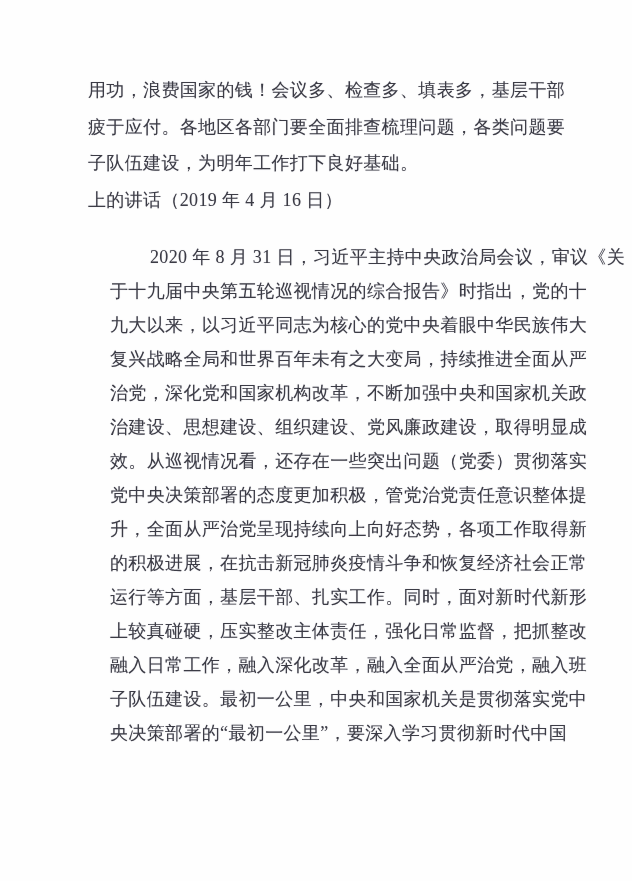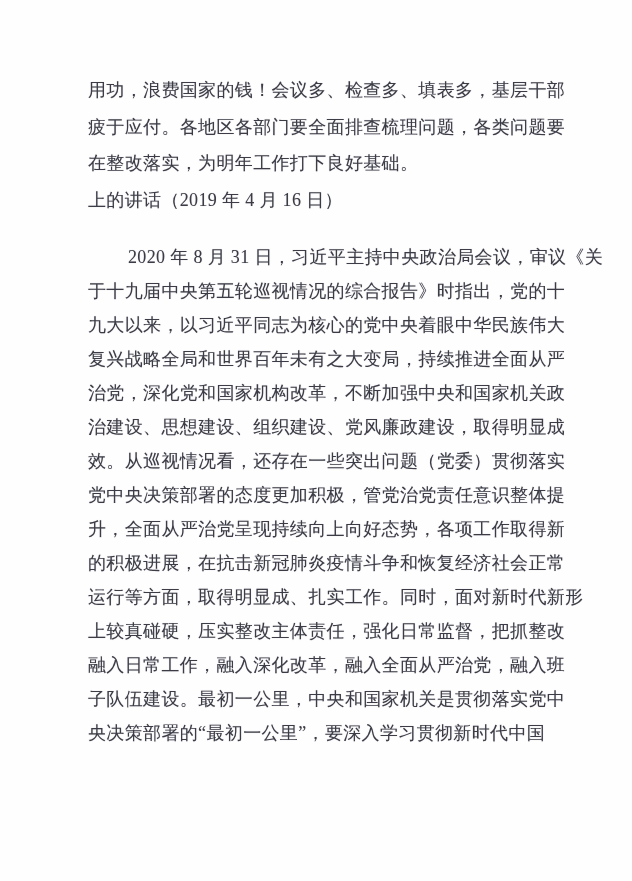--- a/index.html
+++ b/index.html
@@ -36,51 +36,52 @@
     height: 36.5px;
     line-height: 36.5px;
     white-space: nowrap;
   }
   .para.body-text .line {
     height: 34px;
     line-height: 34px;
   }
   .para.body-text {
     margin-top: 22px;
+    margin-left: 22px;
   }
   .line.indent {
     text-indent: 40px;
   }
 </style>
 </head>
 <body>
 
 <div class="page">
 
   <div class="para quote-continuation">
     <span class="line">用功，浪费国家的钱！会议多、检查多、填表多，基层干部</span>
     <span class="line">疲于应付。各地区各部门要全面排查梳理问题，各类问题要</span>
-    <span class="line">在整改落实，为明年工作打下良好基础。</span>
+    <span class="line">子队伍建设，为明年工作打下良好基础。</span>
   </div>
 
   <div class="para attribution">
     <span class="line">上的讲话（2019 年 4 月 16 日）</span>
   </div>
 
   <div class="para body-text">
     <span class="line indent">2020 年 8 月 31 日，习近平主持中央政治局会议，审议《关</span>
     <span class="line">于十九届中央第五轮巡视情况的综合报告》时指出，党的十</span>
     <span class="line">九大以来，以习近平同志为核心的党中央着眼中华民族伟大</span>
     <span class="line">复兴战略全局和世界百年未有之大变局，持续推进全面从严</span>
     <span class="line">治党，深化党和国家机构改革，不断加强中央和国家机关政</span>
     <span class="line">治建设、思想建设、组织建设、党风廉政建设，取得明显成</span>
     <span class="line">效。从巡视情况看，还存在一些突出问题（党委）贯彻落实</span>
     <span class="line">党中央决策部署的态度更加积极，管党治党责任意识整体提</span>
     <span class="line">升，全面从严治党呈现持续向上向好态势，各项工作取得新</span>
     <span class="line">的积极进展，在抗击新冠肺炎疫情斗争和恢复经济社会正常</span>
-    <span class="line">运行等方面，取得明显成、扎实工作。同时，面对新时代新形</span>
+    <span class="line">运行等方面，基层干部、扎实工作。同时，面对新时代新形</span>
     <span class="line">上较真碰硬，压实整改主体责任，强化日常监督，把抓整改</span>
     <span class="line">融入日常工作，融入深化改革，融入全面从严治党，融入班</span>
     <span class="line">子队伍建设。最初一公里，中央和国家机关是贯彻落实党中</span>
     <span class="line">央决策部署的“最初一公里”，要深入学习贯彻新时代中国</span>
   </div>
 
 </div>
 
 </body></html>

